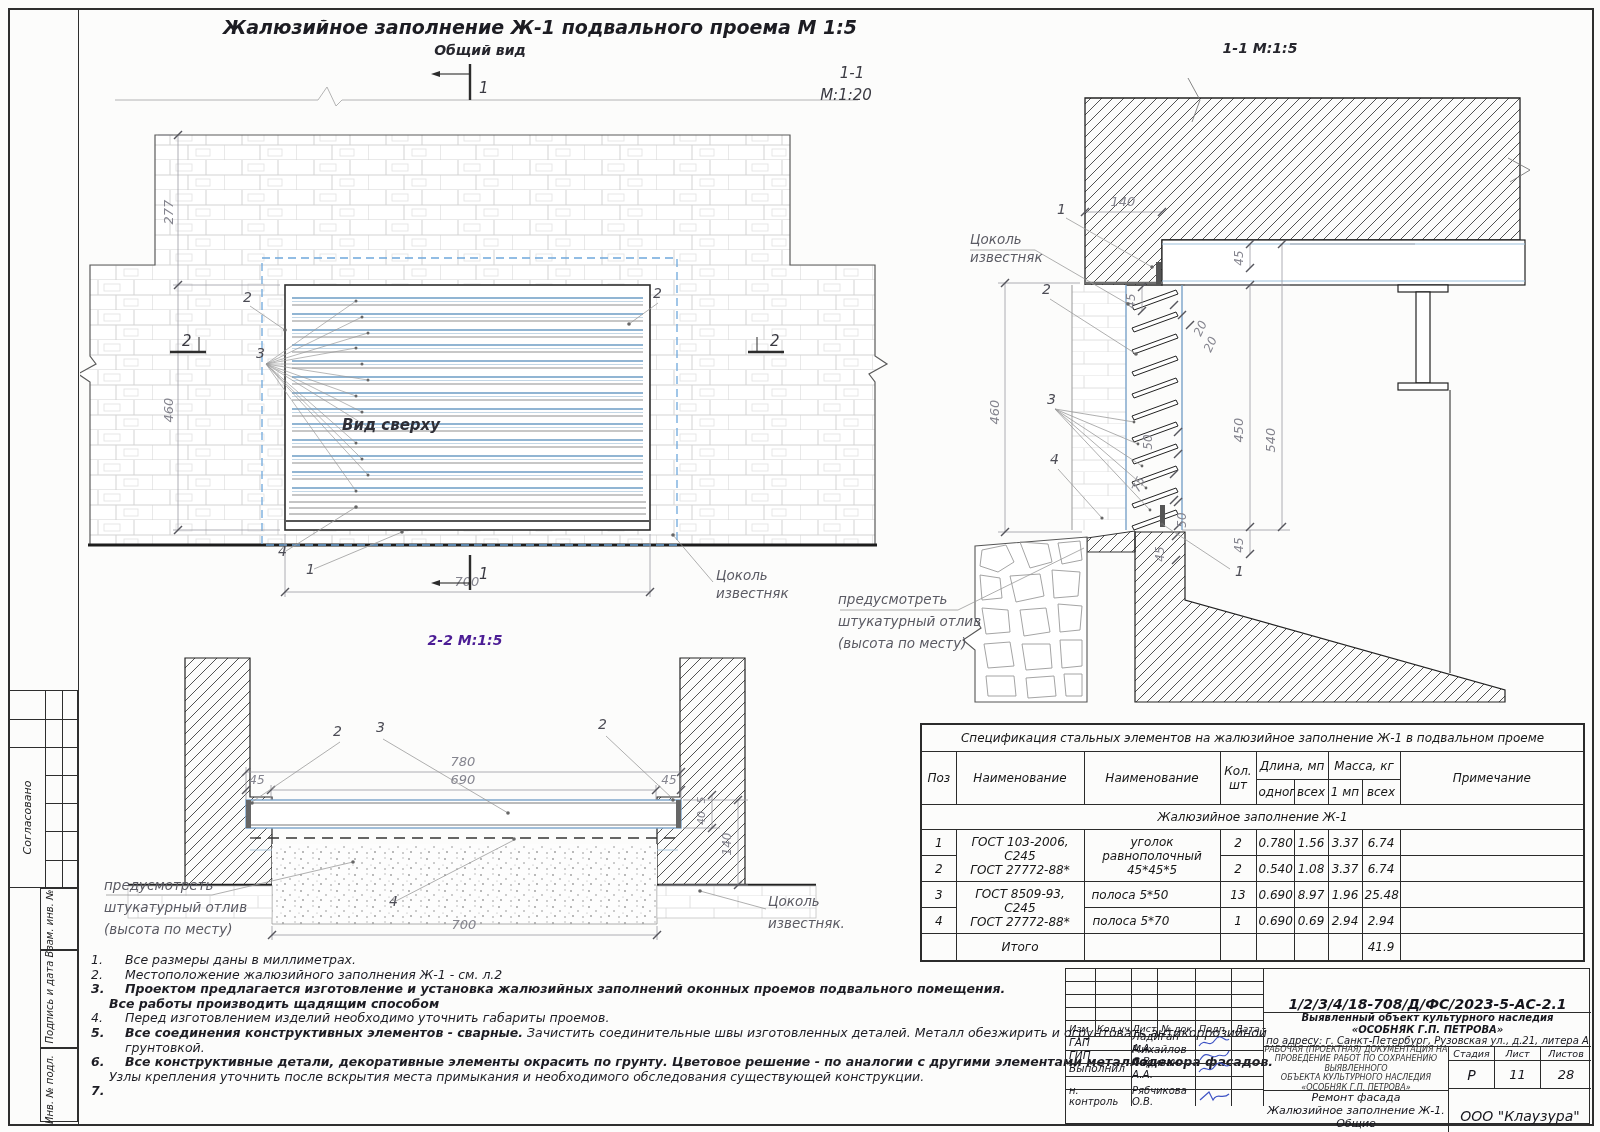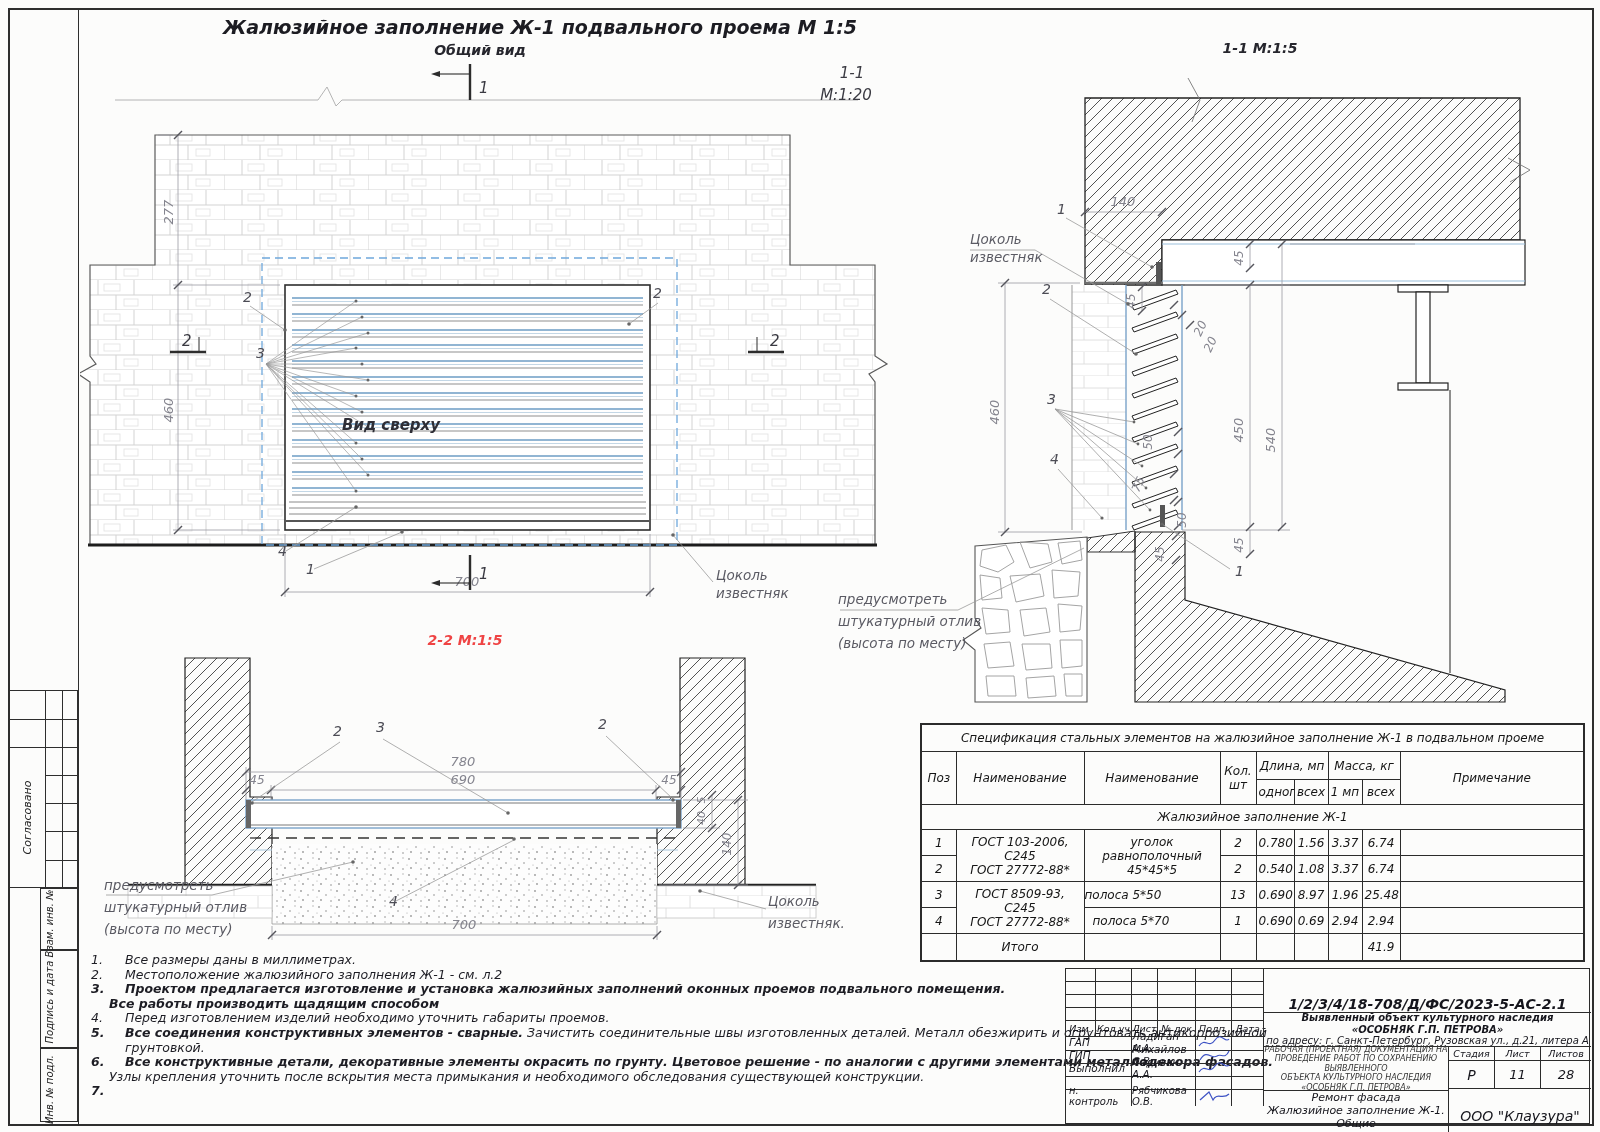--- a/index.html
+++ b/index.html
@@ -86,21 +86,21 @@
   <div class="abs sidebox" style="left:40px;top:950px;width:38px;height:98px;">
     <div class="abs rot" style="left:-32px;top:47px;width:80px;text-align:center;font-size:10px;">Подпись и дата</div>
   </div>
   <div class="abs sidebox" style="left:40px;top:1048px;width:38px;height:74px;">
     <div class="abs rot" style="left:-32px;top:35px;width:80px;text-align:center;font-size:10px;">Инв. № подл.</div>
   </div>
 
   <div class="abs" style="left:190px;top:16px;width:700px;text-align:center;font:italic 700 19px 'DejaVu Sans',sans-serif;color:#1c1c22;">Жалюзийное заполнение Ж-1 подвального проема    М 1:5</div>
   <div class="abs" style="left:330px;top:42px;width:300px;text-align:center;font:italic 700 14px 'DejaVu Sans',sans-serif;color:#26262d;">Общий вид</div>
   <div class="abs" style="left:1150px;top:40px;width:220px;text-align:center;font:italic 700 14px 'DejaVu Sans',sans-serif;color:#26262d;">1-1 М:1:5</div>
-  <div class="abs" style="left:360px;top:632px;width:210px;text-align:center;font:italic 700 14px 'DejaVu Sans',sans-serif;color:#ef4444;">2-2 М:1:5</div>
+  <div class="abs" style="left:360px;top:632px;width:210px;text-align:center;font:italic 700 14px 'DejaVu Sans',sans-serif;color:#4c1d95;">2-2 М:1:5</div>
 
   <svg class="abs" style="left:80px;top:40px;" width="820" height="600" viewBox="0 0 820 600" font-family="DejaVu Sans, sans-serif">
     <g>
       <path d="M35,60 H238 l9,-13 l9,19 l6,-6 H778" stroke="#ababab" stroke-width="0.9" fill="none"></path>
     </g>
 
     <path d="M75,95 L710,95 L710,225 L795,225 L795,316 L807,324 L789,334 L795,342 L795,505 L10,505 L10,342 L-2,334 L16,324 L10,316 L10,225 L75,225 Z" fill="url(#ash)" stroke="#5a5a5a" stroke-width="1.2"></path>
     <line x1="8" y1="505" x2="797" y2="505" stroke="#1d1d1d" stroke-width="3"></line>
 
     <rect x="205" y="245" width="365" height="245" fill="#ffffff" stroke="#2e2e2e" stroke-width="1.6"></rect>
@@ -538,21 +538,21 @@
       <td>3.37</td>
       <td>6.74</td>
       <td></td>
     </tr>
     <tr>
       <td style="height:23px;">3</td>
       <td rowspan="2">
         <span>ГОСТ 8509-93, С245</span><br>
         <span>ГОСТ 27772-88*</span>
       </td>
-      <td style="text-align:left;padding-left:0;">полоса 5*50</td>
+      <td style="text-align:left;padding-left:7px;">полоса 5*50</td>
       <td>13</td>
       <td>0.690</td>
       <td>8.97</td>
       <td>1.96</td>
       <td>25.48</td>
       <td></td>
     </tr>
     <tr>
       <td style="height:23px;">4</td>
       <td style="text-align:left;padding-left:8px;">полоса 5*70</td>

